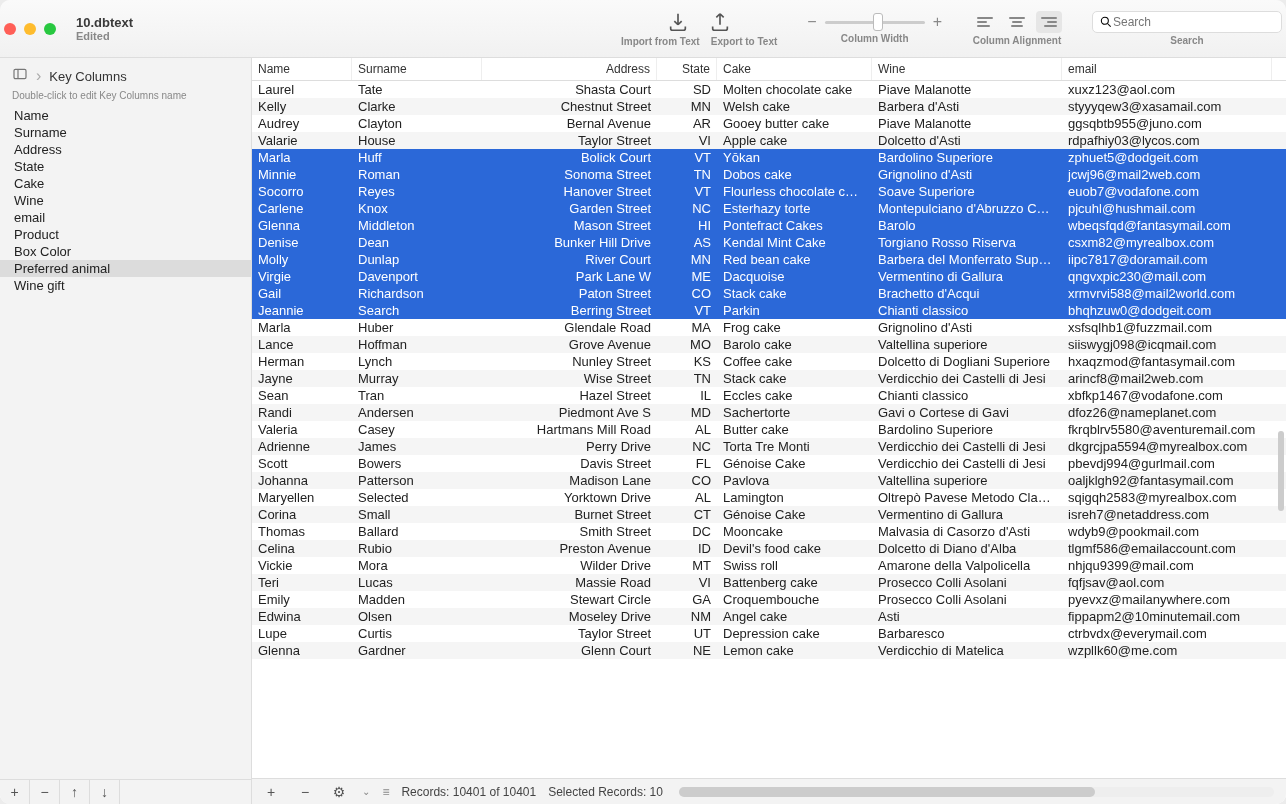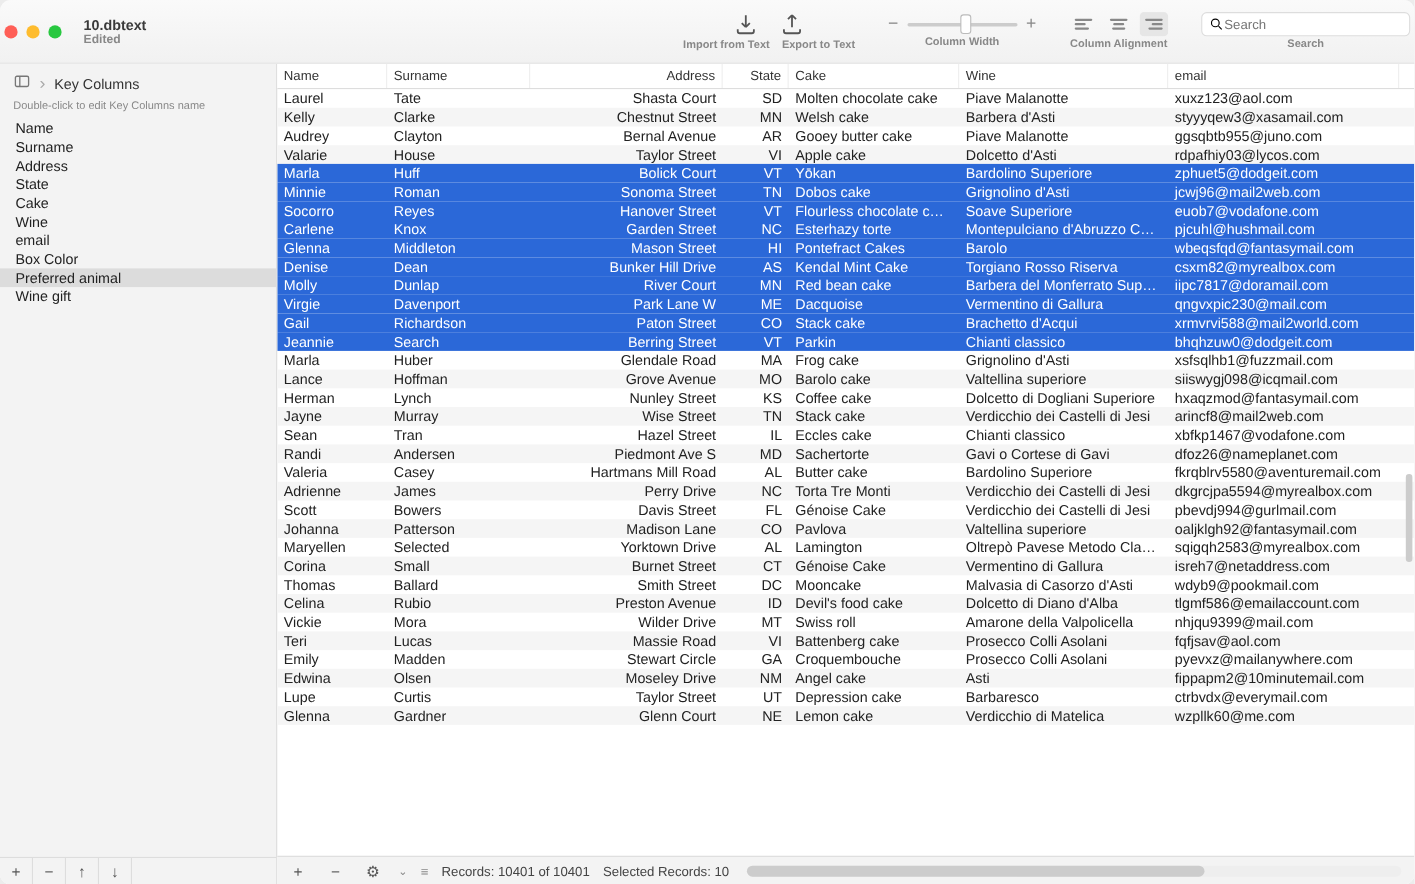--- a/index.html
+++ b/index.html
@@ -160,20 +160,21 @@
       </div>
       <div class="side-hint">Double-click to edit Key Columns name</div>
       <div class="side-list" id="side-list">
           <div class="side-item">Name</div>
           <div class="side-item">Surname</div>
           <div class="side-item">Address</div>
           <div class="side-item">State</div>
           <div class="side-item">Cake</div>
           <div class="side-item">Wine</div>
           <div class="side-item">email</div>
+          <div class="side-item">Product</div>
           <div class="side-item">Box Color</div>
           <div class="side-item sel">Preferred animal</div>
           <div class="side-item">Wine gift</div>
         </div>
       <div class="side-footer">
         <button>+</button>
         <button>−</button>
         <button>↑</button>
         <button>↓</button>
         <button style="flex:1;border-right:none"></button>

